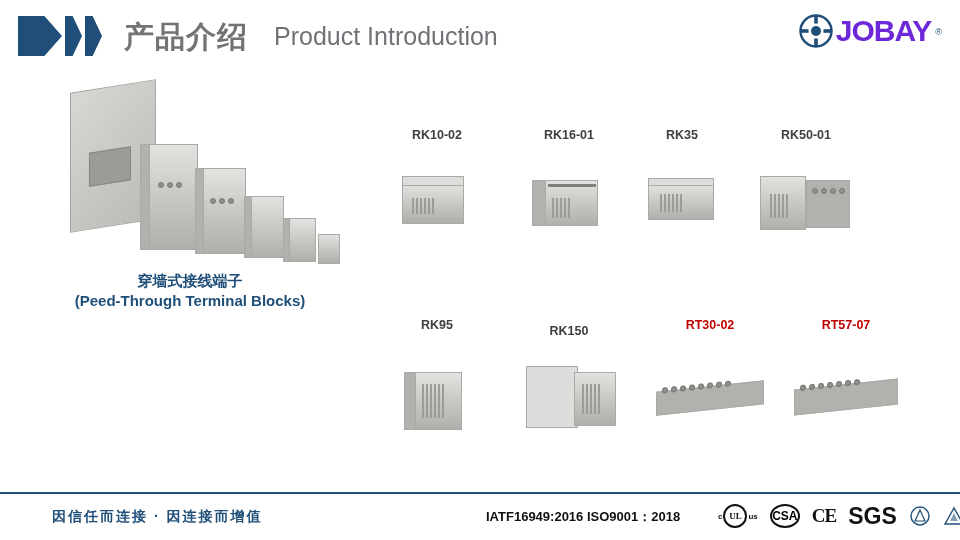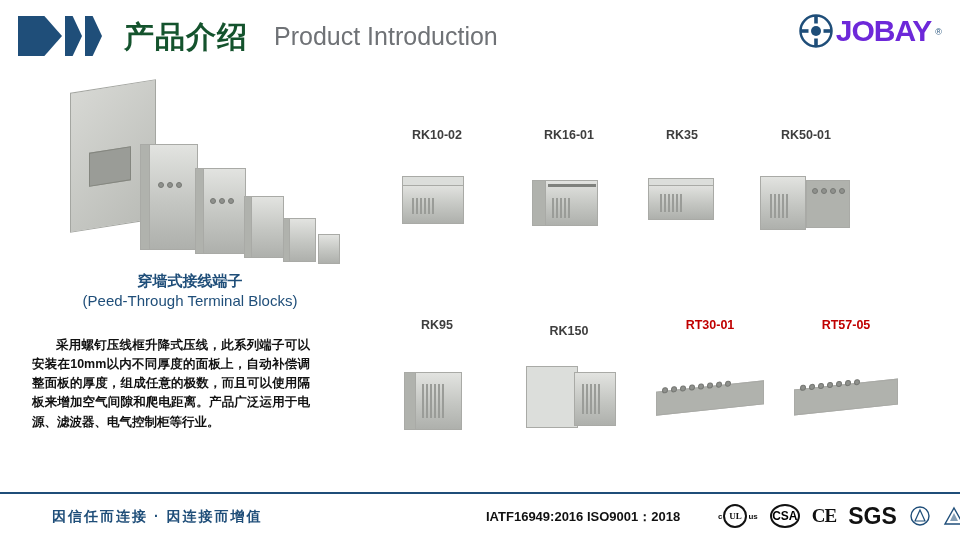--- a/index.html
+++ b/index.html
@@ -37,21 +37,21 @@
     width: 17px; height: 40px;
     margin-left: 3px;
     background: #1f4e79;
     clip-path: polygon(0 0, 45% 0, 100% 50%, 45% 100%, 0 100%);
   }
   .title-cn {
     position: absolute;
     left: 124px; top: 17px;
     font-size: 30px;
     font-weight: bold;
-    color: #14532d;
+    color: #737373;
     letter-spacing: 1px;
   }
   .title-en {
     position: absolute;
     left: 274px; top: 22px;
     font-size: 25px;
     color: #6f7276;
     letter-spacing: 0px;
   }
   .logo {
@@ -94,21 +94,21 @@
     font-size: 15px;
     font-weight: bold;
     color: #1f4e79;
   }
   .heading-en {
     position: absolute;
     left: 40px; top: 292px;
     width: 300px;
     text-align: center;
     font-size: 15px;
-    font-weight: normal;
+    font-weight: bold;
     color: #1f4e79;
   }
   .body-text {
     position: absolute;
     left: 32px; top: 336px;
     width: 278px;
     font-size: 12.5px;
     font-weight: bold;
     line-height: 1.53;
     color: #111111;
@@ -333,21 +333,20 @@
   <div class="blk face" style="left:248px; top:132px; width:28px; height:44px;"></div>
   <div class="blk dark" style="left:243px; top:132px; width:7px; height:44px;"></div>
 
   <div class="blk face" style="left:278px; top:148px; width:22px; height:30px;"></div>
 </div>
 
 <div class="heading-cn">穿墙式接线端子</div>
 <div class="heading-en">(Peed-Through Terminal Blocks)</div>
 
 <div class="body-text">
-  <span>采用螺钉压线框升降式压线，此系列端子可以安装在10mm以内不同厚度的面板上，自动补偿调整面板的厚度，组成任意的极数，而且可以使用隔板来增加空气间隙和爬电距离。产品广泛运用于电源、滤波器、电气控制柜等行业。</span>
 </div>
 
 <div class="product" style="left:378px; top:128px; width:118px; height:110px;">
   <div class="label">RK10-02</div>
   <div class="art">
     <div class="blk face" style="left:24px; top:30px; width:62px; height:40px;"></div>
     <div class="blk light" style="left:24px; top:22px; width:62px; height:10px;"></div>
     <div class="ridges" style="left:34px; top:44px; height:16px;">
         <i style="height:16px"></i>
         <i style="height:16px"></i>
@@ -437,38 +436,38 @@
         <i style="height:30px"></i>
         <i style="height:30px"></i>
         <i style="height:30px"></i>
         <i style="height:30px"></i>
         <i style="height:30px"></i>
       </div>
   </div>
 </div>
 
 <div class="product red" style="left:646px; top:318px; width:128px; height:110px;">
-  <div class="label">RT30-01</div>
+  <div class="label">RT30-02</div>
   <div class="art">
     <div class="blk dark" style="left:10px; top:42px; width:108px; height:24px; transform:skewY(-6deg);"></div>
     <div class="screwrow" style="left:16px; top:40px; transform:skewY(-6deg);">
         <i></i>
         <i></i>
         <i></i>
         <i></i>
         <i></i>
         <i></i>
         <i></i>
         <i></i>
       </div>
   </div>
 </div>
 
 <div class="product red" style="left:782px; top:318px; width:128px; height:110px;">
-  <div class="label">RT57-05</div>
+  <div class="label">RT57-07</div>
   <div class="art">
     <div class="blk dark" style="left:12px; top:40px; width:104px; height:26px; transform:skewY(-6deg);"></div>
     <div class="screwrow" style="left:18px; top:38px; transform:skewY(-6deg);">
         <i></i>
         <i></i>
         <i></i>
         <i></i>
         <i></i>
         <i></i>
         <i></i>

